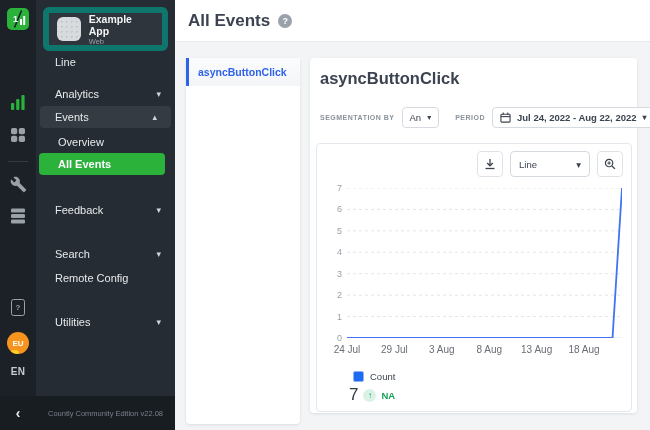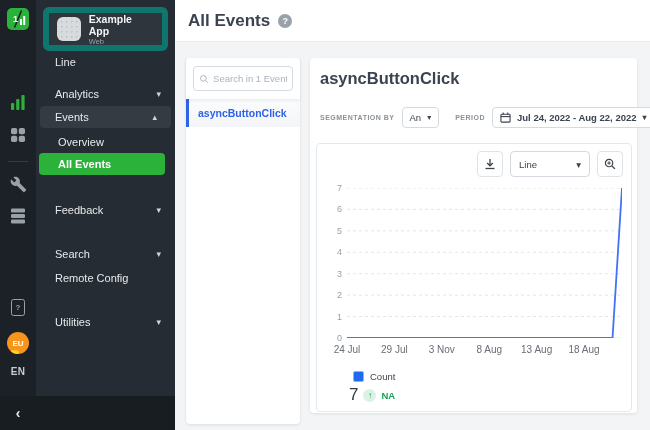--- a/index.html
+++ b/index.html
@@ -188,38 +188,30 @@
     </div>
     <div class="menu-item mi-utilities">
       <span>Utilities</span>
       <span class="chev">▾</span>
     </div>
   </div>
 </div>
 
 <div class="side-footer">
   <div class="collapse">‹</div>
+  <div class="version">Countly Community Edition v22.08</div>
 </div>
 
 <div class="main">
   <div class="page-header">
     <span class="page-title">All Events</span>
     <span class="help-circle">?</span>
   </div>
 
   <div class="event-card">
-    <div class="list-head">
-      <div class="search-box">
-        <svg width="12" height="12" viewBox="0 0 16 16">
-          <circle cx="7" cy="7" r="4.5" fill="none" stroke="#a8aeb6" stroke-width="1.5"></circle>
-          <line x1="10.5" y1="10.5" x2="14" y2="14" stroke="#a8aeb6" stroke-width="1.5"></line>
-        </svg>
-        <input type="text" placeholder="Search in 1 Event" style="">
-      </div>
-    </div>
     <div class="event-item">asyncButtonClick</div>
   </div>
 
   <div class="detail-card">
     <div class="detail-title">asyncButtonClick</div>
 
     <div class="controls">
       <span class="ctl-label">SEGMENTATION BY</span>
       <div class="select-box seg-select">
         <span>An</span>
@@ -280,21 +272,21 @@
             <line x1="0" x2="275" y1="64.28571428571429" y2="64.28571428571429" stroke="#e2e6eb" stroke-dasharray="3 3" vector-effect="non-scaling-stroke"></line>
             <line x1="0" x2="275" y1="42.85714285714286" y2="42.85714285714286" stroke="#e2e6eb" stroke-dasharray="3 3" vector-effect="non-scaling-stroke"></line>
             <line x1="0" x2="275" y1="21.428571428571445" y2="21.428571428571445" stroke="#e2e6eb" stroke-dasharray="3 3" vector-effect="non-scaling-stroke"></line>
             <line x1="0" x2="275" y1="0" y2="0" stroke="#e2e6eb" stroke-dasharray="3 3" vector-effect="non-scaling-stroke"></line>
             <polyline points="0,150 9.482758620689655,150 18.96551724137931,150 28.448275862068964,150 37.93103448275862,150 47.41379310344828,150 56.89655172413793,150 66.37931034482759,150 75.86206896551724,150 85.3448275862069,150 94.82758620689656,150 104.3103448275862,150 113.79310344827586,150 123.27586206896552,150 132.75862068965517,150 142.24137931034483,150 151.72413793103448,150 161.20689655172413,150 170.6896551724138,150 180.17241379310343,150 189.6551724137931,150 199.13793103448276,150 208.6206896551724,150 218.10344827586206,150 227.58620689655172,150 237.06896551724137,150 246.55172413793105,150 256.0344827586207,150 265.51724137931035,150 275,0" fill="none" stroke="#4273f5" stroke-width="1.8" vector-effect="non-scaling-stroke"></polyline>
           </svg>
       </div>
       <div class="x-labels" id="x-labels">
           <span style="left: 0%;">24 Jul</span>
           <span style="left: 17.2414%;">29 Jul</span>
-          <span style="left: 34.4828%;">3 Nov</span>
+          <span style="left: 34.4828%;">3 Aug</span>
           <span style="left: 51.7241%;">8 Aug</span>
           <span style="left: 68.9655%;">13 Aug</span>
           <span style="left: 86.2069%;">18 Aug</span>
         </div>
 
       <div class="legend-row">
         <span class="legend-swatch"></span>
         <span class="legend-label">Count</span>
       </div>
       <div class="big-row">

